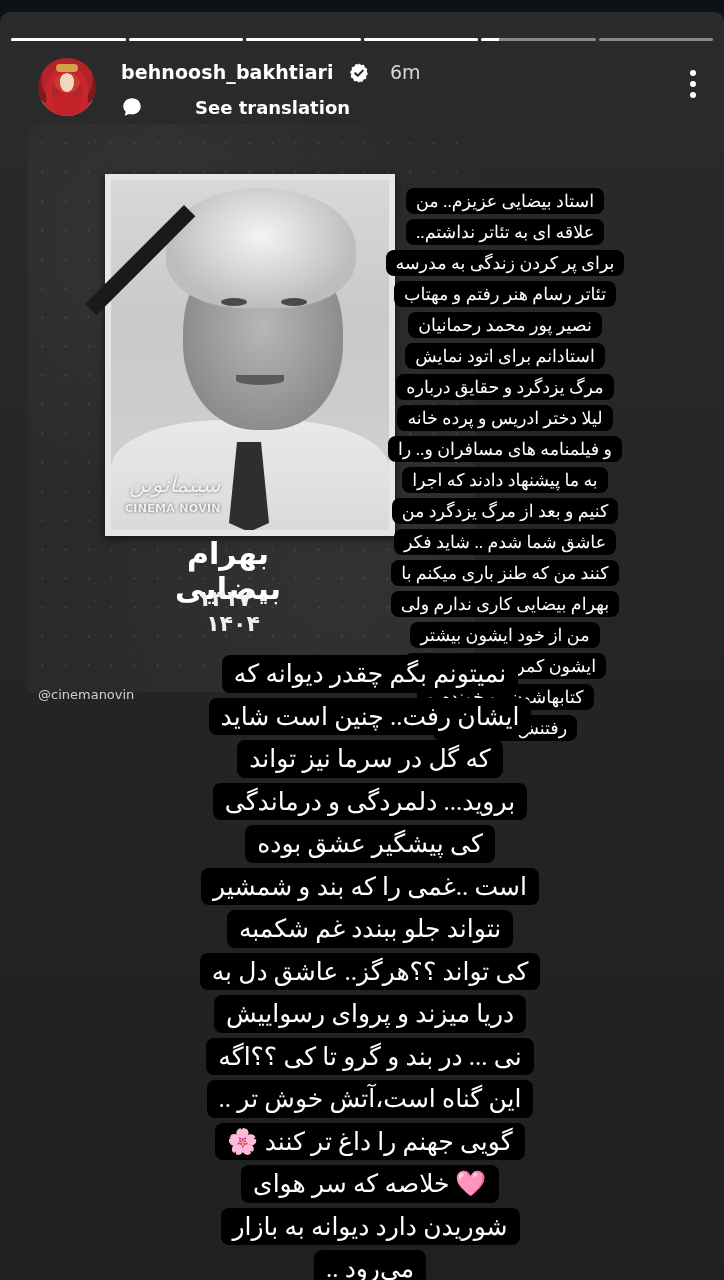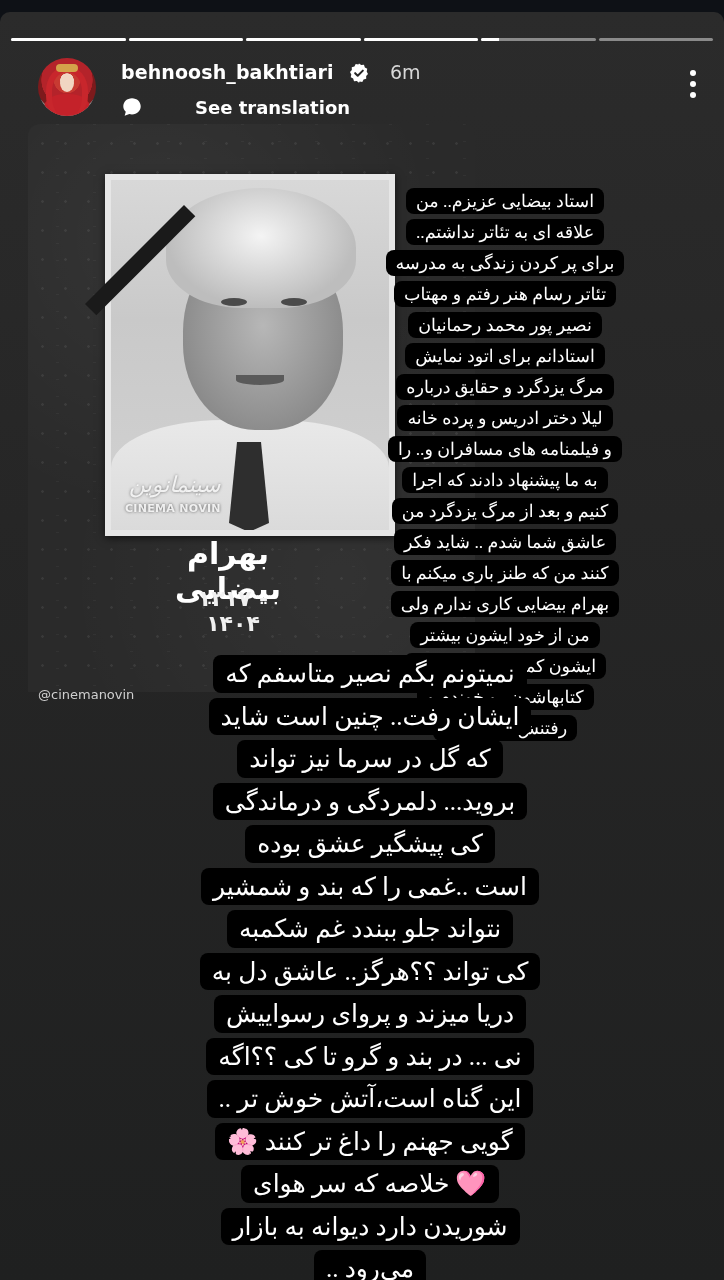--- a/index.html
+++ b/index.html
@@ -188,21 +188,21 @@
     <span class="line">عاشق شما شدم .. شاید فکر</span>
     <span class="line">کنند من که طنز باری میکنم با</span>
     <span class="line">بهرام بیضایی کاری ندارم ولی</span>
     <span class="line">من از خود ایشون بیشتر</span>
     <span class="line">ایشون کمر هنر ایران را با</span>
     <span class="line">کتابهاشون رو خوندم و</span>
     <span class="line">رفتنش شکست ..</span>
   </div>
 
   <div class="textbox tb2" style="top:638px">
-    <span class="line">نمیتونم بگم نصیر متاسفم که</span>
+    <span class="line">نمیتونم بگم چقدر دیوانه که</span>
     <span class="line">ایشان رفت.. چنین است شاید</span>
     <span class="line">که گل در سرما نیز تواند</span>
     <span class="line">بروید... دلمردگی و درماندگی</span>
     <span class="line">کی پیشگیر عشق بوده</span>
     <span class="line">است ..غمی را که بند و شمشیر</span>
     <span class="line">نتواند جلو ببندد غم شکمبه</span>
     <span class="line">کی تواند ؟؟هرگز.. عاشق دل به</span>
     <span class="line">دریا میزند و پروای رسواییش</span>
     <span class="line">نی ... در بند و گرو تا کی ؟؟اگه</span>
     <span class="line">این گناه است،آتش خوش تر ..</span>

